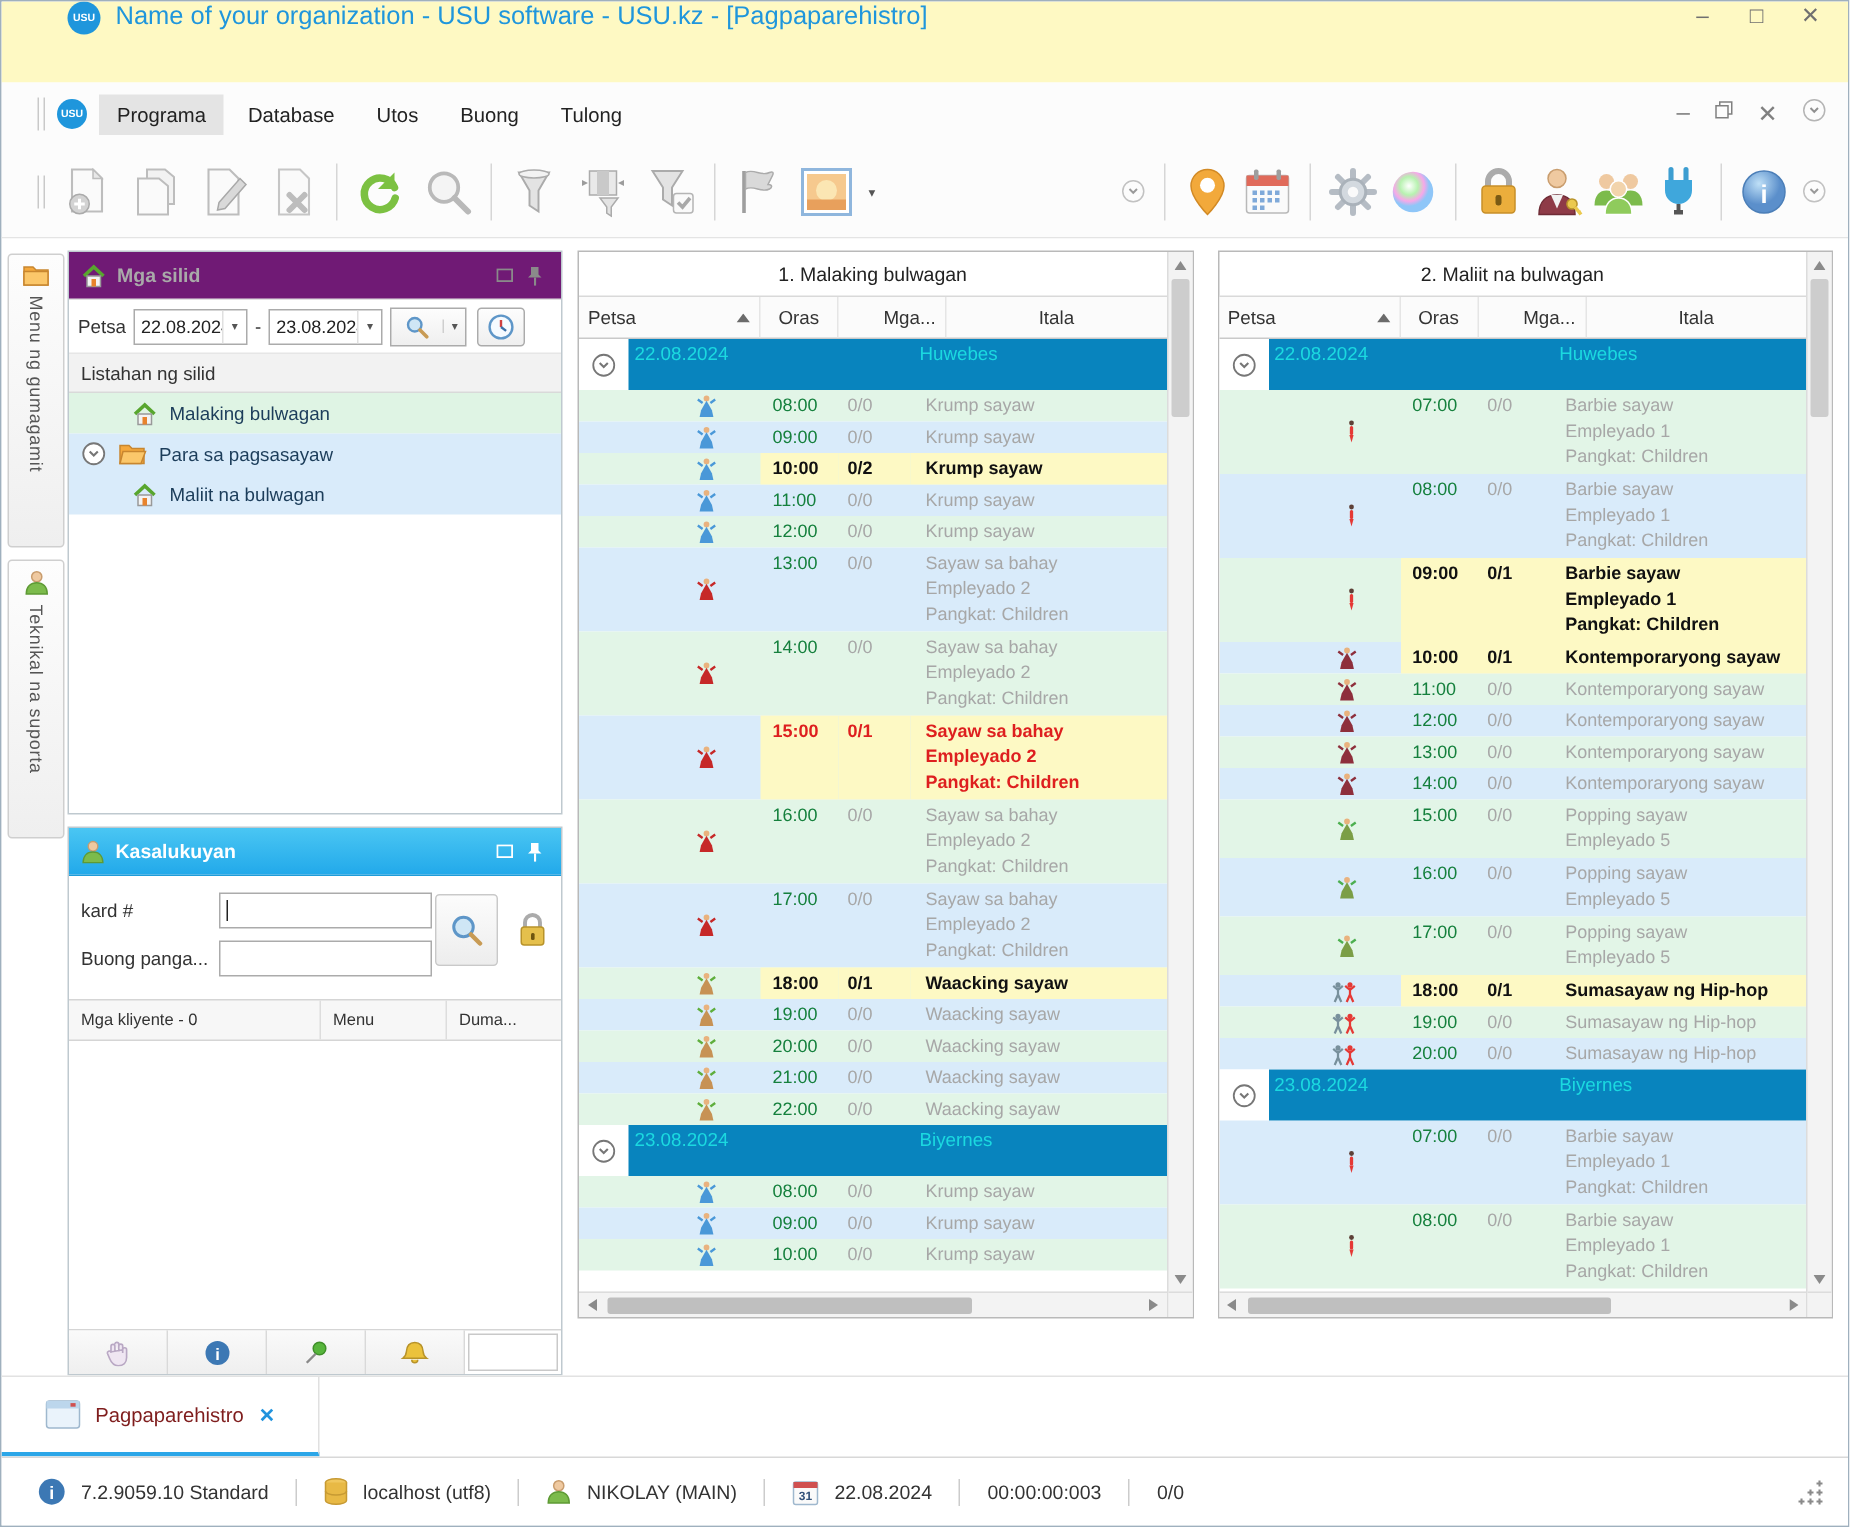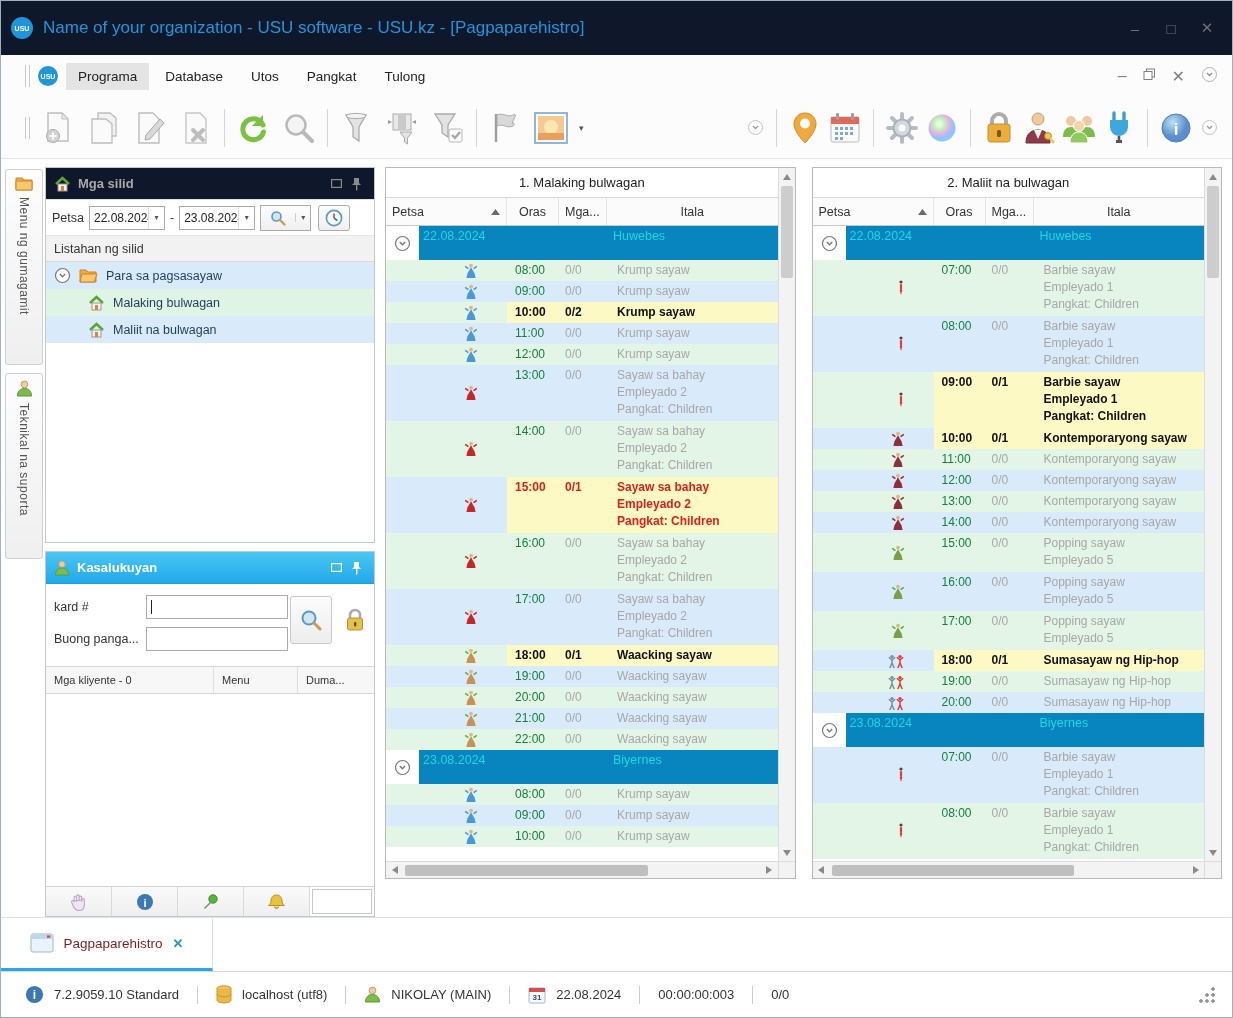--- a/index.html
+++ b/index.html
@@ -1,20 +1,20 @@
 <!DOCTYPE html>
 <html><head>
 <meta charset="utf-8">
 <style>
   *{box-sizing:border-box;margin:0;padding:0;font-family:"Liberation Sans",sans-serif;}
   html,body{width:1233px;height:1018px;background:#fff;}
   .window{width:100%;height:100%;border:1px solid #9FB0BE;display:flex;flex-direction:column;background:#fff;overflow:hidden;}
 
   
-  .titlebar{height:54px;flex:none;display:flex;align-items:center;padding:0 14px 0 10px;background:#0f172a;}
+  .titlebar{height:54px;flex:none;display:flex;align-items:flex-start;padding:0 14px 0 44px;background:#fef9c3;}
   .usu-logo{width:22px;height:22px;border-radius:50%;background:#1F96DC;color:#fff;display:flex;align-items:center;justify-content:center;font-size:7px;font-weight:bold;flex:none;}
   .title-text{color:#1F96DC;font-size:17px;margin-left:10px;white-space:nowrap;overflow:hidden;flex:1;}
   .winbtns{display:flex;gap:14px;color:#707070;font-size:15px;align-items:center;}
   .winbtn{width:22px;text-align:center;cursor:default;}
 
   
   .menubar{height:42px;flex:none;display:flex;align-items:center;padding:0 14px 0 24px;background:#FCFCFC;}
   .grip{width:5px;height:22px;border-left:1px solid #C9C9C9;border-right:1px solid #C9C9C9;margin-right:8px;flex:none;}
   .menu-items{display:flex;align-items:center;margin-left:8px;flex:1;}
   .menu-item{font-size:13.5px;color:#222;padding:6px 12px;margin-right:4px;}
@@ -34,21 +34,21 @@
   .main{flex:1;display:flex;padding:8px 10px 0 4px;background:#fff;min-height:0;}
   .sidetabs{width:38px;flex:none;display:flex;flex-direction:column;gap:8px;padding-top:2px;}
   .sidetab{border:1px solid #CFCFCF;border-radius:3px;background:linear-gradient(#FDFDFD,#EFEFEF);display:flex;flex-direction:column;align-items:center;padding:6px 0;gap:6px;}
   .sidetab .vlabel{writing-mode:vertical-rl;font-size:12px;color:#555;letter-spacing:.5px;}
 
   .leftcol{width:330px;flex:none;display:flex;flex-direction:column;margin-left:2px;}
   .panel{border:1px solid #BFC9CF;background:#fff;display:flex;flex-direction:column;}
   .rooms-panel{height:376px;flex:none;}
   .current-panel{flex:1;margin-top:8px;min-height:0;}
 
-  .panel-head{height:32px;flex:none;display:flex;align-items:center;padding:0 8px;border-bottom:1px solid #E0E0E0;background:#0f172a;}
+  .panel-head{height:32px;flex:none;display:flex;align-items:center;padding:0 8px;border-bottom:1px solid #E0E0E0;background:#701a75;}
   .panel-head .ptitle{font-size:13px;font-weight:bold;color:#A9A9A9;margin-left:7px;flex:1;}
   .phbtn{width:20px;display:flex;justify-content:center;align-items:center;}
   .current-panel .panel-head{background:linear-gradient(#4AC6F3,#22A9EA);border-bottom:1px solid #1E9CD9;}
   .current-panel .ptitle{color:#fff;}
 
   .daterow{height:36px;flex:none;display:flex;align-items:center;padding:0 6px;gap:5px;border-bottom:1px solid #E6E6E6;}
   .dlabel{font-size:12.5px;color:#333;flex:none;}
   .combo{height:24px;border:1px solid #ABABAB;background:#fff;display:flex;align-items:center;flex:none;}
   .combo .cval{width:58px;overflow:hidden;white-space:nowrap;font-size:12px;color:#222;padding-left:4px;}
   .combo .cbtn{width:16px;height:100%;display:flex;align-items:center;justify-content:center;font-size:8px;color:#555;border-left:1px solid #E0E0E0;}
@@ -84,21 +84,21 @@
 
   
   .schedarea{flex:1;display:flex;gap:16px;padding-left:10px;min-width:0;}
   .schedpanel{flex:1;height:712px;border:1px solid #B9B9B9;background:#fff;display:flex;min-width:0;}
   .sp-left{flex:1;display:flex;flex-direction:column;min-width:0;}
   .sp-title{height:30px;flex:none;display:flex;align-items:center;justify-content:center;font-size:13px;color:#222;border-bottom:1px solid #D9D9D9;}
   .sp-cols{height:28px;flex:none;display:flex;background:#FBFBFB;border-bottom:1px solid #C9C9C9;font-size:12.5px;color:#333;}
   .sp-cols .ch{display:flex;align-items:center;border-right:1px solid #E5E5E5;padding:0 6px;}
   .ch-petsa{width:121px;justify-content:space-between;}
   .ch-oras{width:52px;justify-content:center;}
-  .ch-mga{width:48px;}
+  .ch-mga{width:48px;margin-left:24px;}
   .ch-itala{flex:1;justify-content:center;border-right:none !important;}
   .sp-body{flex:1;overflow:hidden;background:#fff;}
 
   .srow{display:flex;width:100%;}
   .srow.slot.t-green{background:#E2F5E7;}
   .srow.slot.t-blue{background:#D9EBFA;}
   .srow.l1{height:21px;}
   .srow.l2{height:39px;}
   .srow.l3{height:56px;}
   .srow.group{height:34px;background:#fff;}
@@ -151,21 +151,21 @@
     </div>
   </div>
 
   <div class="menubar">
     <div class="grip"></div>
     <div class="usu-logo" style="width:20px;height:20px;">USU</div>
     <div class="menu-items" id="menu-items">
         <span class="menu-item active">Programa</span>
         <span class="menu-item">Database</span>
         <span class="menu-item">Utos</span>
-        <span class="menu-item">Pangkat</span>
+        <span class="menu-item">Buong</span>
         <span class="menu-item">Tulong</span>
       </div>
     <div class="mdi-btns">
       <span>–</span>
       <span>
         <svg width="13" height="13" viewBox="0 0 13 13">
             <rect x="3.5" y="1" width="8" height="8" fill="none" stroke="#808080"></rect>
             <rect x="1" y="3.5" width="8" height="8" fill="#FCFCFC" stroke="#808080"></rect>
           </svg>
       </span>
@@ -443,44 +443,44 @@
           <div class="roundbtn">
             <svg width="18" height="18" viewBox="0 0 18 18">
                 <circle cx="9" cy="9" r="7.6" fill="#F5FAFF" stroke="#5E96C8" stroke-width="1.6"></circle>
                 <path d="M9 9L9 4.4" stroke="#D04040" stroke-width="1.6"></path>
                 <path d="M9 9l3.4 2.6" stroke="#3A6FA8" stroke-width="1.6"></path>
               </svg>
           </div>
         </div>
         <div class="treeheader">Listahan ng silid</div>
         <div class="treebody" id="rooms-tree">
-            <div class="treerow t-blue" style="padding-left: 8px;">
-              <span style="display:flex">
-                <svg width="17" height="17" viewBox="0 0 17 17">
-                  <circle cx="8.5" cy="8.5" r="7" fill="#fff" stroke="#777" stroke-width="1.2"></circle>
-                  <path d="M5.8 7l2.7 2.7L11.2 7" fill="none" stroke="#777" stroke-width="1.4"></path>
-                </svg>
-              </span>
-              <span style="display:flex">
-                <svg width="19" height="15" viewBox="0 0 19 15">
-                  <path d="M1 2h6l2 2h8v10H1z" fill="#F5A83C" stroke="#C8862F"></path>
-                  <path d="M3 6h15l-3 8H1z" fill="#FBC76A" stroke="#C8862F"></path>
-                </svg>
-              </span>
-              <span>Para sa pagsasayaw</span>
-            </div>
             <div class="treerow t-green" style="padding-left: 42px;">
               <span style="display:flex">
                 <svg width="17" height="16" viewBox="0 0 17 16">
                   <path d="M2 8L8.5 2L15 8" fill="none" stroke="#58A62E" stroke-width="2.4"></path>
                   <rect x="4" y="8" width="9" height="7" fill="#F3F3F3" stroke="#999"></rect>
                   <rect x="7" y="10" width="3" height="5" fill="#E8832C"></rect>
                 </svg>
               </span>
               <span>Malaking bulwagan</span>
+            </div>
+            <div class="treerow t-blue" style="padding-left: 8px;">
+              <span style="display:flex">
+                <svg width="17" height="17" viewBox="0 0 17 17">
+                  <circle cx="8.5" cy="8.5" r="7" fill="#fff" stroke="#777" stroke-width="1.2"></circle>
+                  <path d="M5.8 7l2.7 2.7L11.2 7" fill="none" stroke="#777" stroke-width="1.4"></path>
+                </svg>
+              </span>
+              <span style="display:flex">
+                <svg width="19" height="15" viewBox="0 0 19 15">
+                  <path d="M1 2h6l2 2h8v10H1z" fill="#F5A83C" stroke="#C8862F"></path>
+                  <path d="M3 6h15l-3 8H1z" fill="#FBC76A" stroke="#C8862F"></path>
+                </svg>
+              </span>
+              <span>Para sa pagsasayaw</span>
             </div>
             <div class="treerow t-blue" style="padding-left: 42px;">
               <span style="display:flex">
                 <svg width="17" height="16" viewBox="0 0 17 16">
                   <path d="M2 8L8.5 2L15 8" fill="none" stroke="#58A62E" stroke-width="2.4"></path>
                   <rect x="4" y="8" width="9" height="7" fill="#F3F3F3" stroke="#999"></rect>
                   <rect x="7" y="10" width="3" height="5" fill="#E8832C"></rect>
                 </svg>
               </span>
               <span>Maliit na bulwagan</span>

